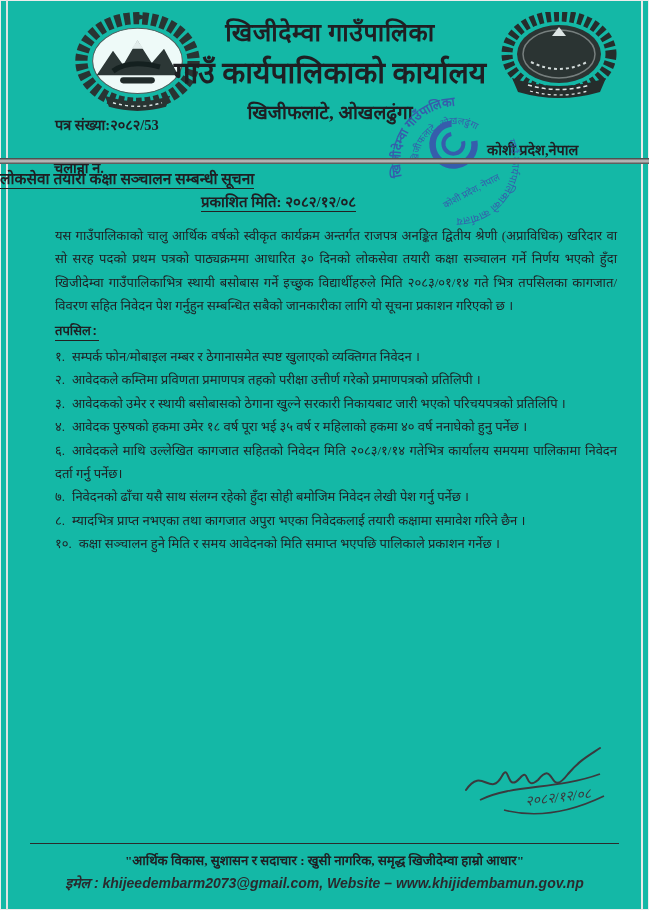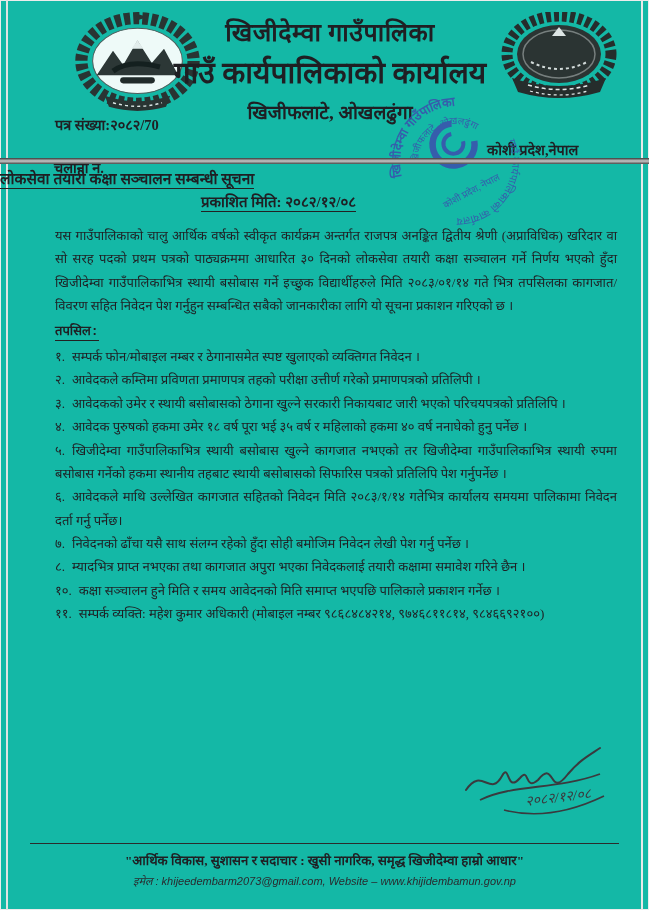--- a/index.html
+++ b/index.html
@@ -41,21 +41,21 @@
   .item .num{margin-right:7px;}
 
   
   .signature{position:absolute;left:460px;top:740px;width:178px;height:88px;}
 
   
   .footer{position:absolute;left:30px;top:843px;width:589px;
           border-top:1.7px solid #2b2b2b;padding-top:7px;text-align:center;}
   .motto{font-size:13.2px;font-weight:bold;}
   .contact,.phone{font-family:"Liberation Sans","DejaVu Sans",sans-serif;
-                  font-style:italic;font-weight:normal;font-size:11px;color:#2a2a2e;}
+                  font-style:italic;font-weight:bold;font-size:14px;color:#2a2a2e;}
   .contact{margin-top:4px;}
   .phone{margin-top:2px;}
 </style>
 </head>
 <body>
 
 <div class="page">
   <div class="scan-edge-l"></div>
   <div class="scan-edge-r"></div>
 
@@ -82,21 +82,21 @@
     <ellipse cx="65" cy="42" rx="52" ry="38" fill="none" stroke="#262626" stroke-width="11" stroke-dasharray="5 3"></ellipse>
     <ellipse cx="65" cy="42" rx="42" ry="29" fill="#2d2d2d"></ellipse>
     <ellipse cx="65" cy="42" rx="36" ry="24" fill="none" stroke="#7c7c7c" stroke-width="1.5"></ellipse>
     <path d="M58,24 l7,-9 7,9 Z" fill="#e8e8e8"></path>
     <path d="M37,50 q28,14 56,0" stroke="#dcdcdc" stroke-width="2" stroke-dasharray="3 3" fill="none"></path>
     <path d="M18,66 q47,16 94,0 l-6,14 q-41,12 -82,0 Z" fill="#262626"></path>
     <path d="M34,73 q31,9 62,0" stroke="#ededed" stroke-width="1.5" stroke-dasharray="4 3" fill="none"></path>
     <path d="M36,79 q29,8 58,0" stroke="#ededed" stroke-width="1.2" stroke-dasharray="3 3" fill="none"></path>
   </svg>
 
-  <div class="letter-no">पत्र संख्या:२०८२/70</div>
+  <div class="letter-no">पत्र संख्या:२०८२/53</div>
   <div class="chalani-no">चलानी नं.</div>
   <div class="province">कोशी प्रदेश,नेपाल</div>
 
   <svg class="stamp" viewBox="0 0 152 152">
     <g transform="rotate(-26 76 76)">
       <defs>
         <path id="stampArcTop" d="M76,76 m-56,0 a56,56 0 1,1 112,0"></path>
         <path id="stampArcBot" d="M132,76 a56,56 0 1,1 -112,0"></path>
         <path id="stampArcIn" d="M76,76 m-38,0 a38,38 0 1,1 76,0"></path>
       </defs>
@@ -121,26 +121,24 @@
   <div class="published"><span>प्रकाशित मिति: २०८२/१२/०८</span></div>
 
   <div class="content">
     <p class="para">यस गाउँपालिकाको चालु आर्थिक वर्षको स्वीकृत कार्यक्रम अन्तर्गत राजपत्र अनङ्कित द्वितीय श्रेणी (अप्राविधिक) खरिदार वा सो सरह पदको प्रथम पत्रको पाठ्यक्रममा आधारित ३० दिनको लोकसेवा तयारी कक्षा सञ्चालन गर्ने निर्णय भएको हुँदा खिजीदेम्वा गाउँपालिकाभित्र स्थायी बसोबास गर्ने इच्छुक विद्यार्थीहरुले मिति २०८३/०१/१४ गते भित्र तपसिलका कागजात/विवरण सहित निवेदन पेश गर्नुहुन सम्बन्धित सबैको जानकारीका लागि यो सूचना प्रकाशन गरिएको छ ।</p>
     <div class="schedule-heading"><span>तपसिल:</span></div>
 
     <div class="item"><span class="num">१.</span><span>सम्पर्क फोन/मोबाइल नम्बर र ठेगानासमेत स्पष्ट खुलाएको व्यक्तिगत निवेदन ।</span></div>
     <div class="item"><span class="num">२.</span><span>आवेदकले कम्तिमा प्रविणता प्रमाणपत्र तहको परीक्षा उत्तीर्ण गरेको प्रमाणपत्रको प्रतिलिपी ।</span></div>
     <div class="item"><span class="num">३.</span><span>आवेदकको उमेर र स्थायी बसोबासको ठेगाना खुल्ने सरकारी निकायबाट जारी भएको परिचयपत्रको प्रतिलिपि ।</span></div>
     <div class="item"><span class="num">४.</span><span>आवेदक पुरुषको हकमा उमेर १८ वर्ष पूरा भई ३५ वर्ष र महिलाको हकमा ४० वर्ष ननाघेको हुनु पर्नेछ ।</span></div>
-    <div class="item"><span class="num">५.</span><span>खिजीदेम्वा गाउँपालिकाभित्र स्थायी बसोबास खुल्ने कागजात नभएको तर खिजीदेम्वा गाउँपालिकाभित्र स्थायी रुपमा बसोबास गर्नेको हकमा स्थानीय तहबाट स्थायी बसोबासको सिफारिस पत्रको प्रतिलिपि पेश गर्नुपर्नेछ ।</span></div>
     <div class="item"><span class="num">६.</span><span>आवेदकले माथि उल्लेखित कागजात सहितको निवेदन मिति २०८३/१/१४ गतेभित्र कार्यालय समयमा पालिकामा निवेदन दर्ता गर्नु पर्नेछ।</span></div>
     <div class="item"><span class="num">७.</span><span>निवेदनको ढाँचा यसै साथ संलग्न रहेको हुँदा सोही बमोजिम निवेदन लेखी पेश गर्नु पर्नेछ ।</span></div>
     <div class="item"><span class="num">८.</span><span>म्यादभित्र प्राप्त नभएका तथा कागजात अपुरा भएका निवेदकलाई तयारी कक्षामा समावेश गरिने छैन ।</span></div>
     <div class="item"><span class="num">१०.</span><span>कक्षा सञ्चालन हुने मिति र समय आवेदनको मिति समाप्त भएपछि पालिकाले प्रकाशन गर्नेछ ।</span></div>
-    <div class="item"><span class="num">११.</span><span>सम्पर्क व्यक्ति: महेश कुमार अधिकारी (मोबाइल नम्बर ९८६८४८४२१४, ९७४६८११८१४, ९८४६६९२१००)</span></div>
   </div>
 
   <svg class="signature" viewBox="0 0 178 88">
     <path d="M6,50 C22,26 30,58 42,36 C50,22 46,54 60,38 C70,26 64,52 78,40 C96,18 88,60 108,34 C120,20 128,16 140,8" stroke="#3a3a3e" stroke-width="2" fill="none" stroke-linecap="round"></path>
     <path d="M20,60 C52,44 96,50 140,34" stroke="#3a3a3e" stroke-width="1.8" fill="none"></path>
     <path d="M44,70 q46,12 100,-14" stroke="#3a3a3e" stroke-width="1.6" fill="none"></path>
     <text x="66" y="66" transform="rotate(-7 66 66)" font-size="14" fill="#3a3a3e" font-style="italic">२०८२/१२/०८</text>
   </svg>
 
   <div class="footer">

